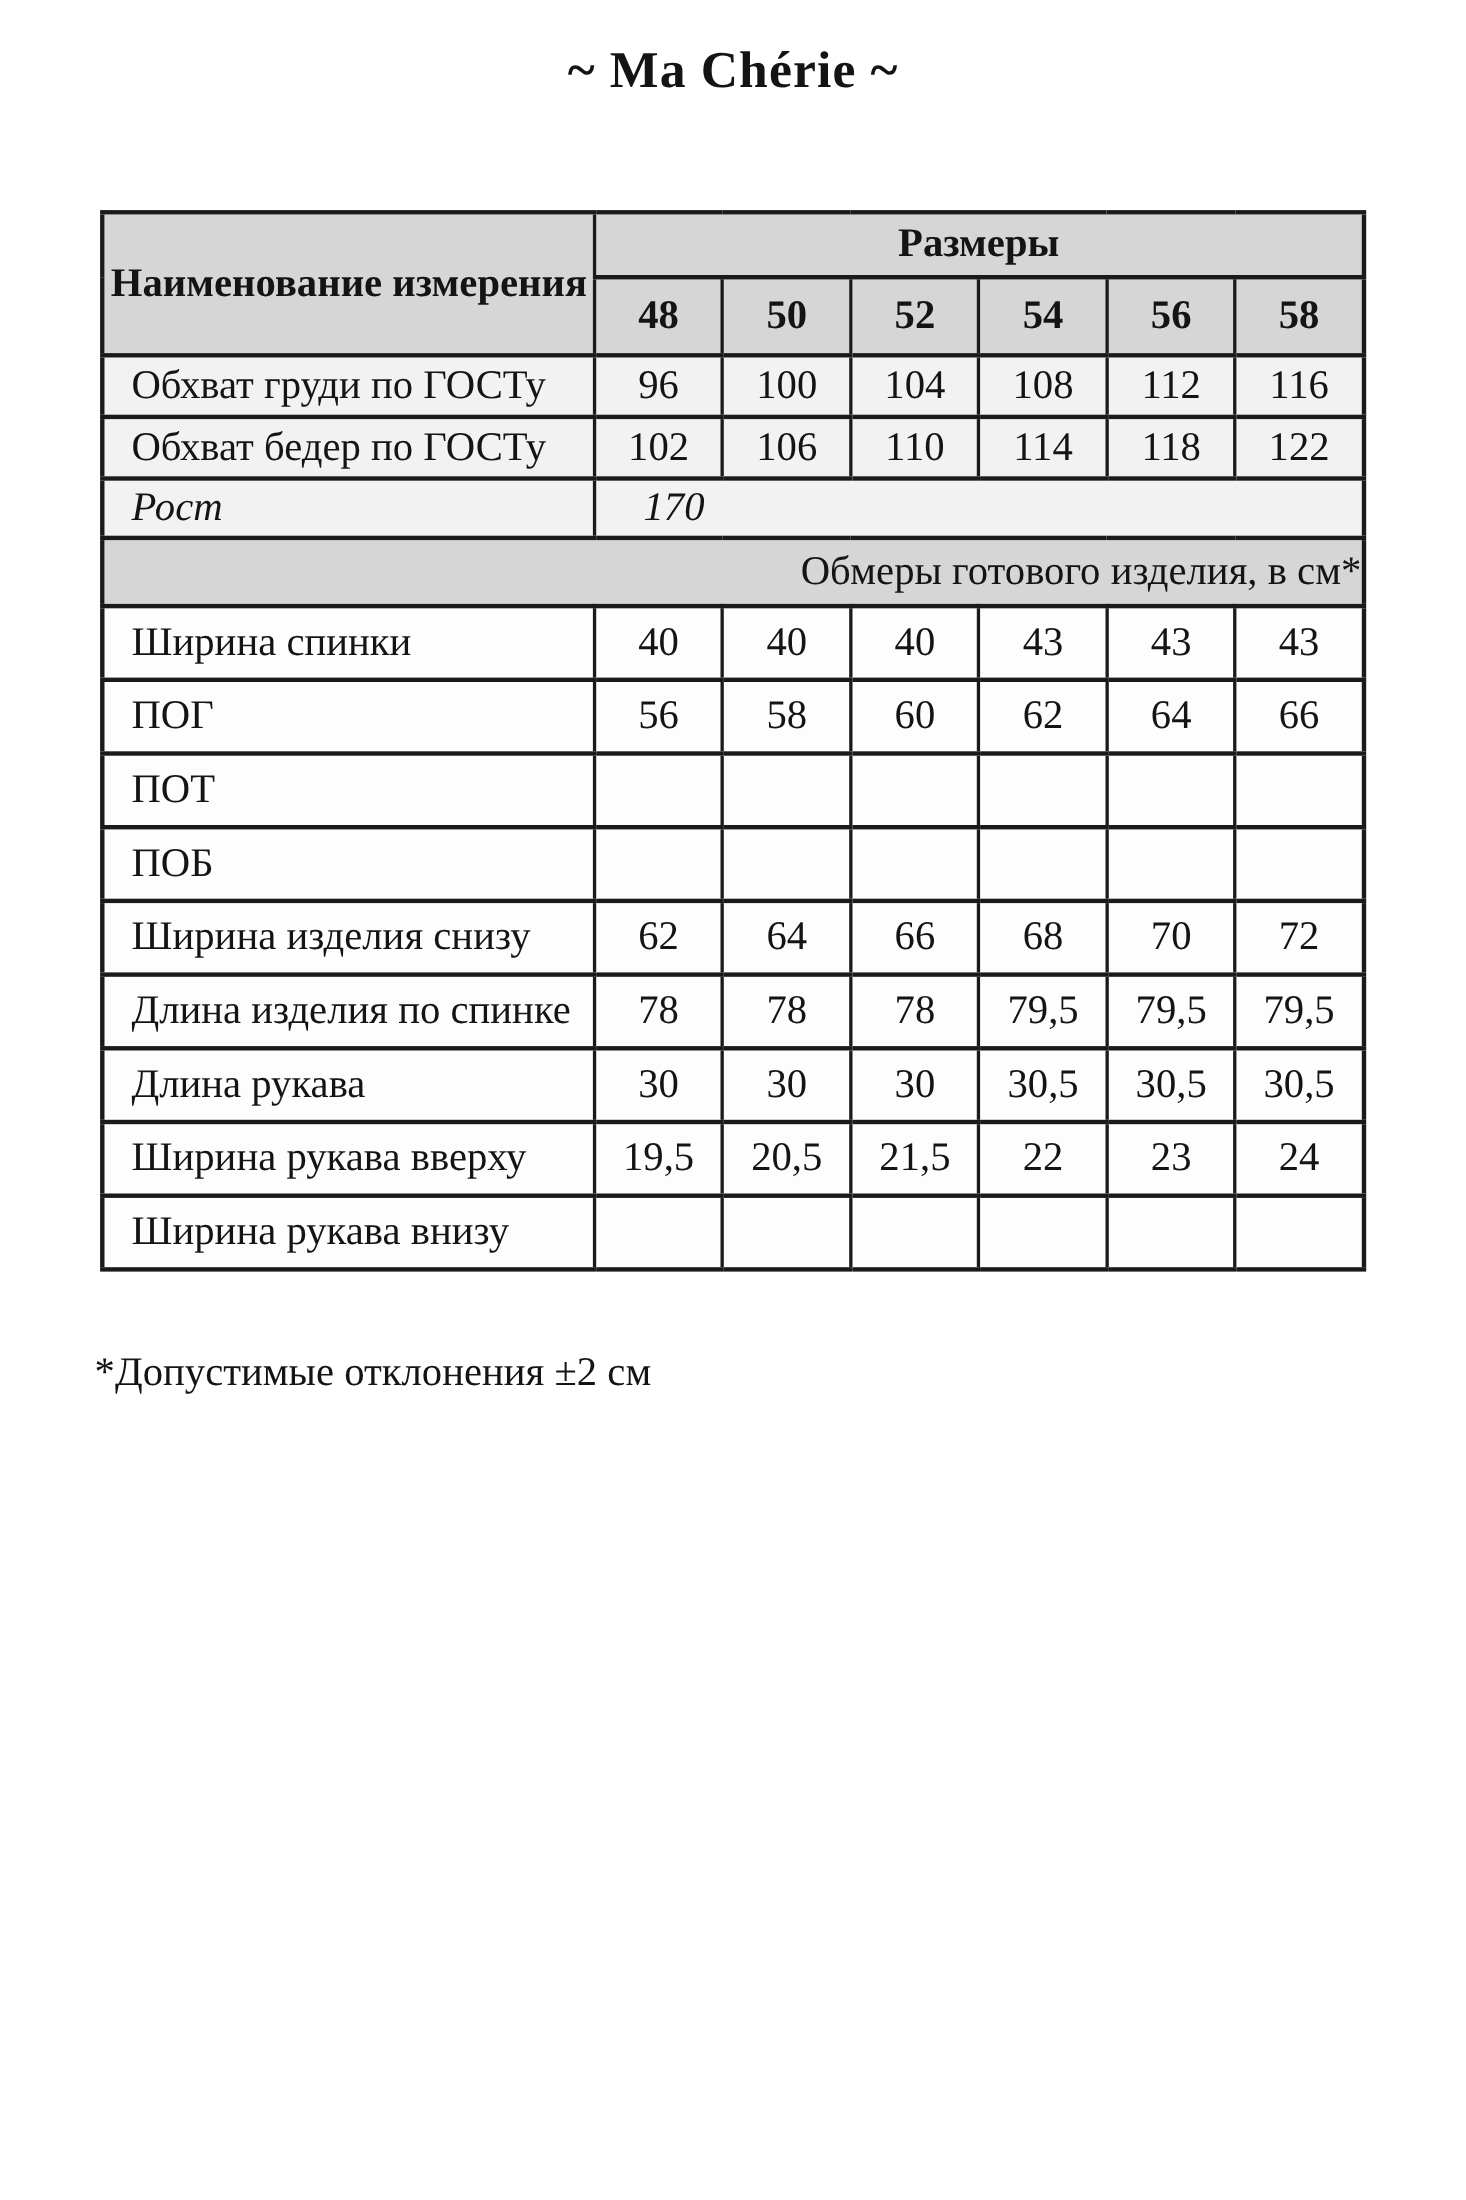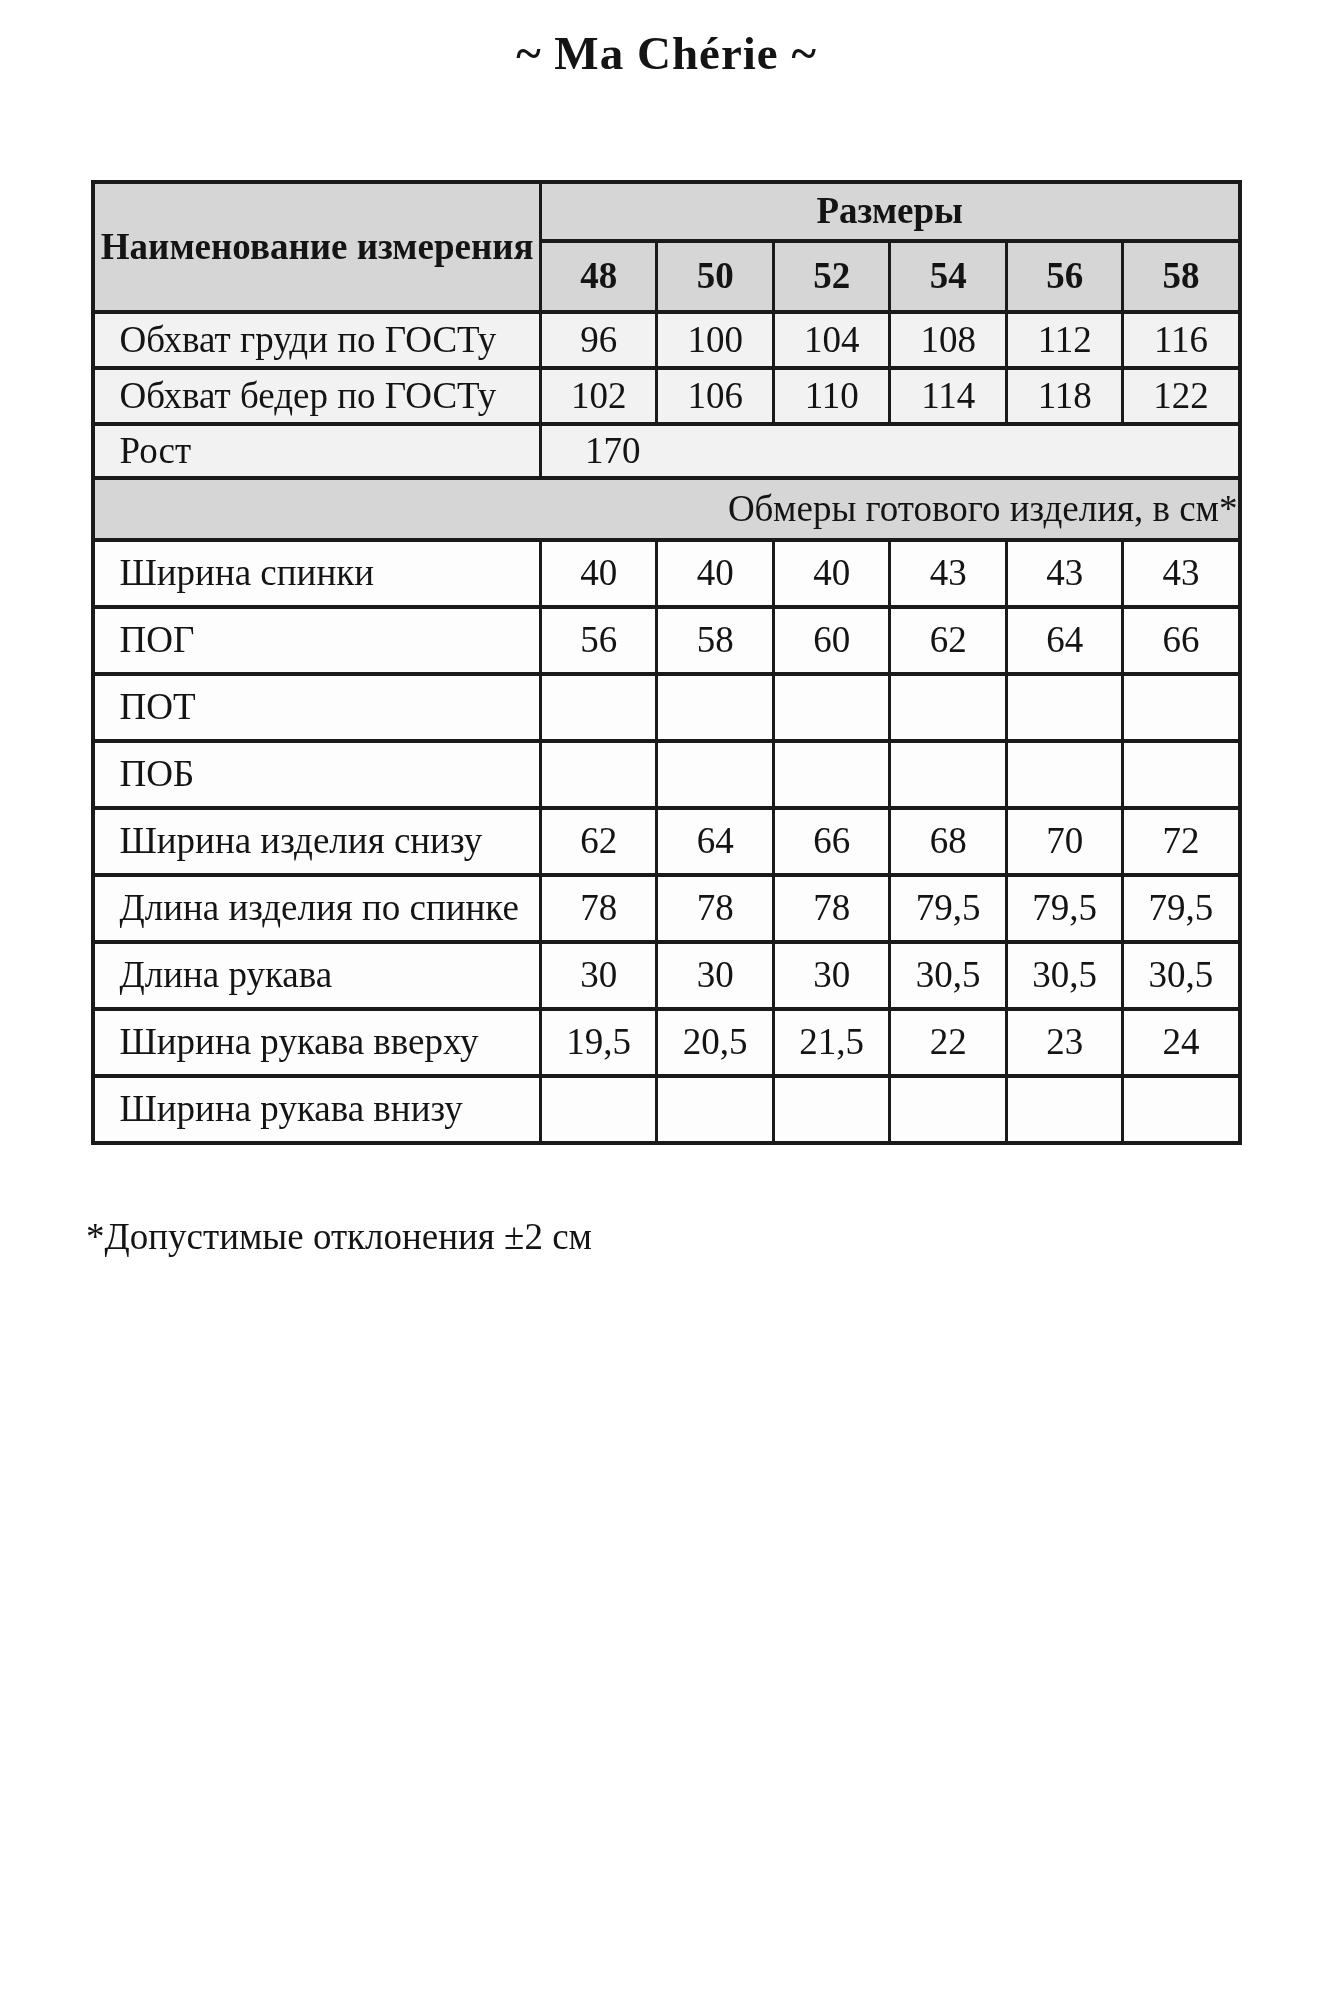--- a/index.html
+++ b/index.html
@@ -11,21 +11,21 @@
     --page-bg:#ffffff;
   }
   html,body{margin:0;padding:0;background:#e9e9e9;}
   .page{
     width:1333px;height:2000px;margin:0 auto;
     background:var(--page-bg);color:var(--text);
     font-family:"Liberation Serif","DejaVu Serif",serif;
     overflow:hidden;box-sizing:border-box;
   }
   .brand{
-    text-align:center;padding-top:26px;margin:0;
+    text-align:center;padding-top:37px;margin:0;
     font-size:47px;line-height:54px;font-weight:bold;letter-spacing:1px;
   }
   .subtitle{
     text-align:center;margin-top:28px;
     font-size:39px;line-height:46px;
   }
   .product{
     text-align:center;margin-top:14px;
     font-size:45px;line-height:52px;font-weight:bold;
   }
@@ -43,21 +43,21 @@
     font-size:37px;line-height:1.1;
     background:var(--row-bg);
     overflow:hidden;white-space:nowrap;
   }
   .size-table thead th{background:var(--header-bg);font-weight:bold;text-align:center;}
   .name-h{font-size:37px;}
   .sizes-h{height:55px;}
   .size-th{height:67px;font-size:44px;}
   tr.tinted td{background:var(--tinted-bg);}
   tr.gost{height:56px;}
-  tr.rost{height:54px;}
+  tr.rost{height:54px;font-style:italic;}
   tr.section-row{height:62px;}
   tr.plain{height:67px;}
   td.label-cell{text-align:left;padding-left:24px;}
   td.value-cell{text-align:center;}
   td.merged-cell{text-align:left;padding-left:43px;}
   td.section-cell{
     background:var(--header-bg);font-weight:normal;text-align:right;
   }
   .footnote{
     margin:70px 0 0 86px;

